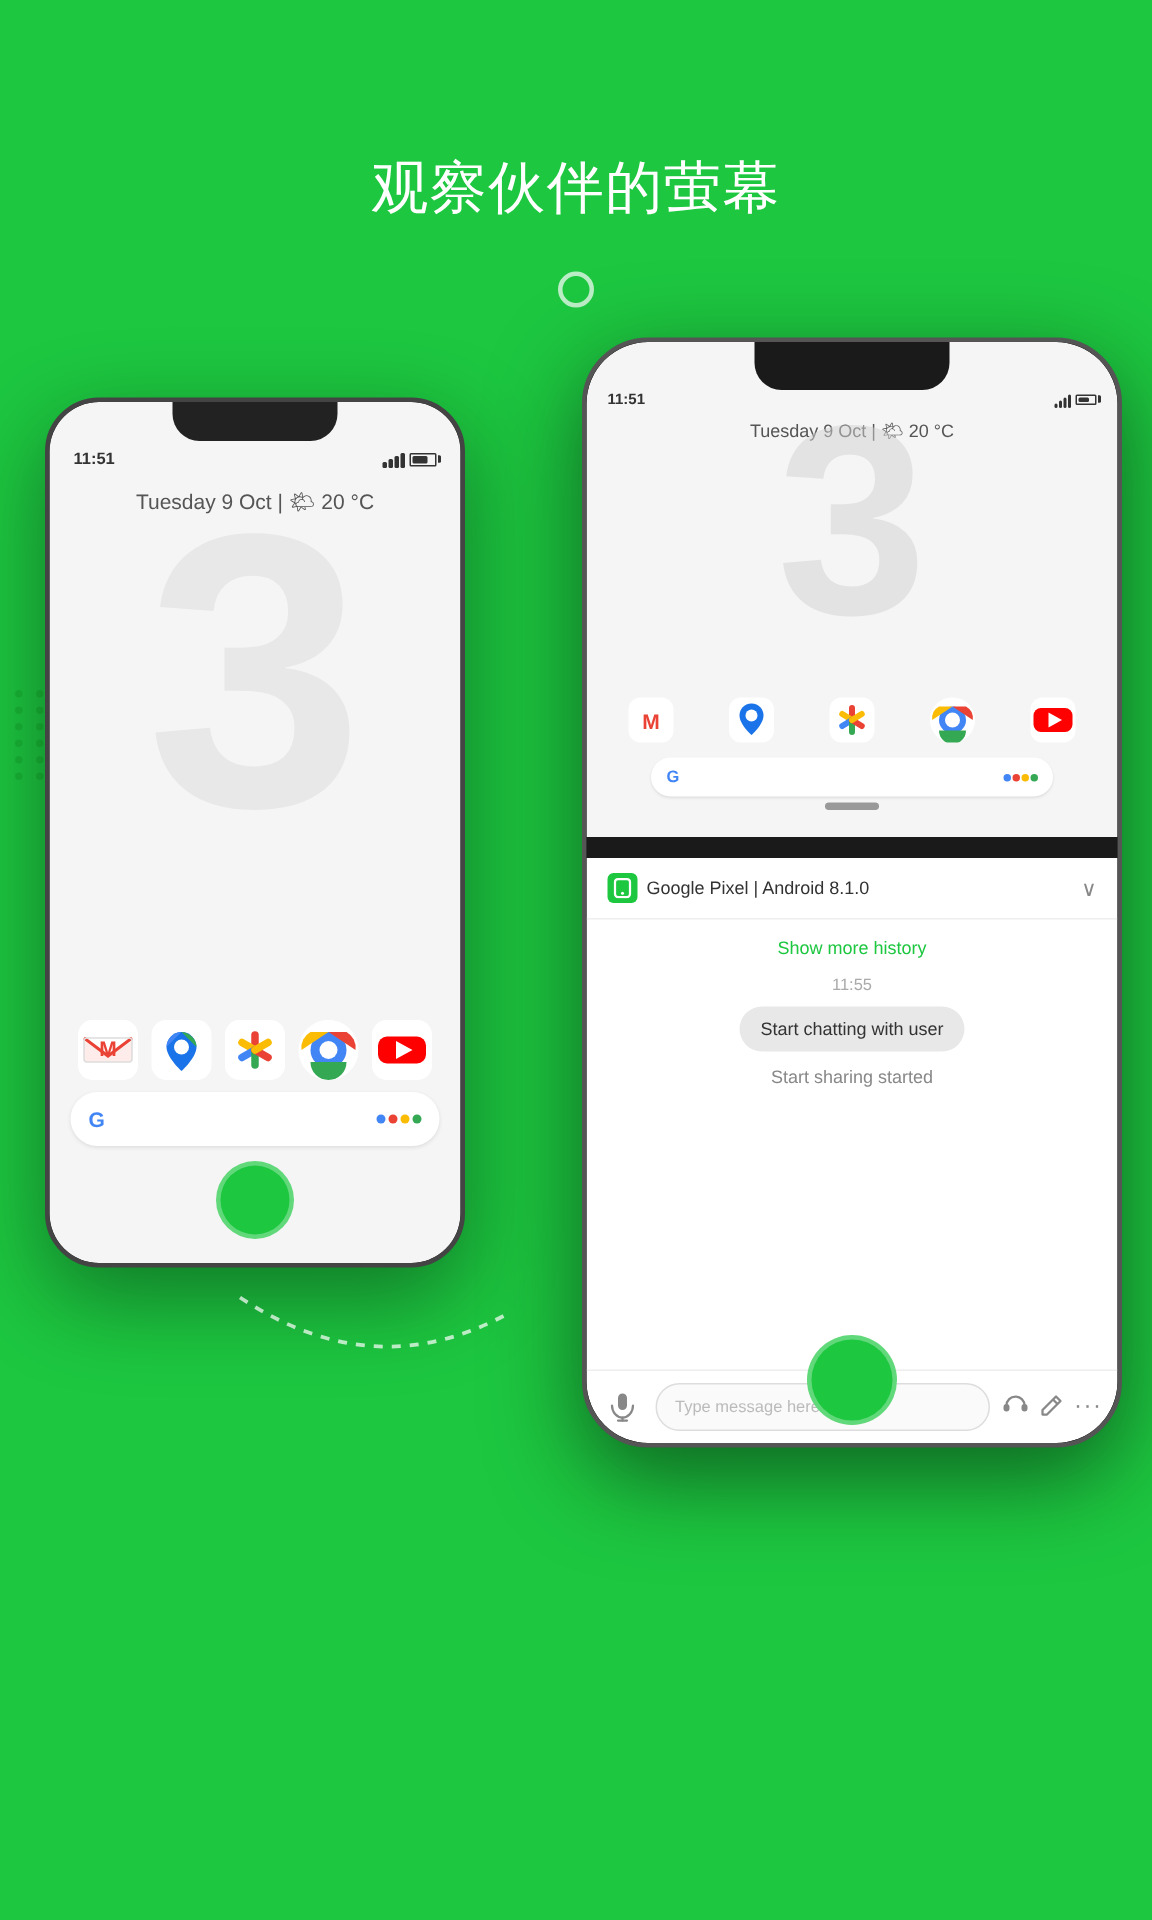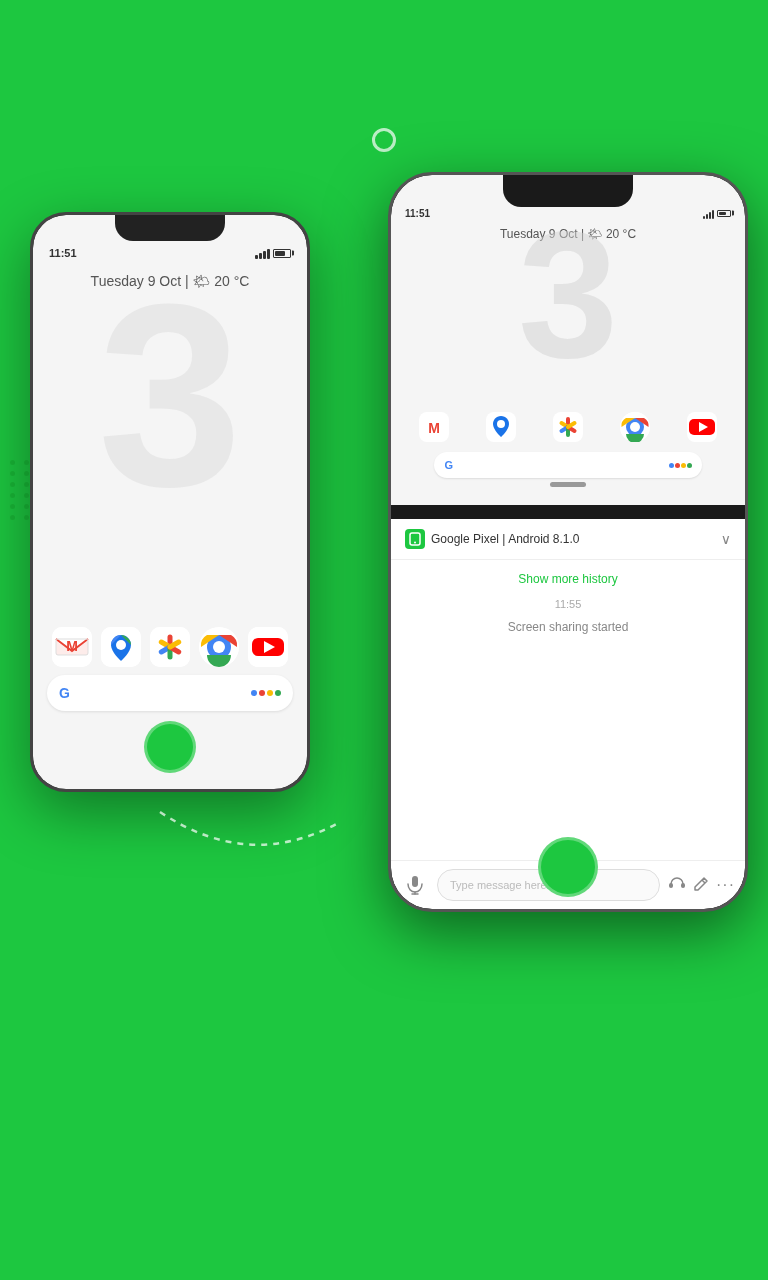--- a/index.html
+++ b/index.html
@@ -512,20 +512,21 @@
       border-radius: 3px;
       margin: 4px auto 0;
     }
   </style>
 </head>
 <body>
 
 <div class="page-container">
 
   <div class="header-text">
+    <div>观察伙伴的萤幕</div>
   </div>
 
   <div class="circle-indicator"></div>
 
   <div class="dot-pattern">
     <div class="dot"></div>
       <div class="dot"></div>
       <div class="dot"></div>
       <div class="dot"></div>
       <div class="dot"></div>
@@ -755,21 +756,22 @@
                   </svg>
               </div>
               <span class="device-label">Google Pixel | Android 8.1.0</span>
             </div>
             <span class="chevron-icon">∨</span>
           </div>
 
           <div class="chat-messages">
             <div class="show-history">Show more history</div>
             <div class="timestamp">11:55</div>
-            <div class="screen-sharing-text">Screen sharing started</div>
+            <div class="chat-bubble">Start chatting with user</div>
+            <div class="screen-sharing-text">Start sharing started</div>
           </div>
 
           <div class="chat-input-row">
             <div class="mic-btn">
               <svg width="18" height="20" viewBox="0 0 18 20" fill="none">
                 <rect x="6" y="1" width="6" height="11" rx="3" fill="#888"></rect>
                 <path d="M2 9 C2 13.4 5.1 17 9 17 C12.9 17 16 13.4 16 9" stroke="#888" stroke-width="1.5" fill="none" stroke-linecap="round"></path>
                 <line x1="9" y1="17" x2="9" y2="19" stroke="#888" stroke-width="1.5" stroke-linecap="round"></line>
                 <line x1="6" y1="19" x2="12" y2="19" stroke="#888" stroke-width="1.5" stroke-linecap="round"></line>
               </svg>

